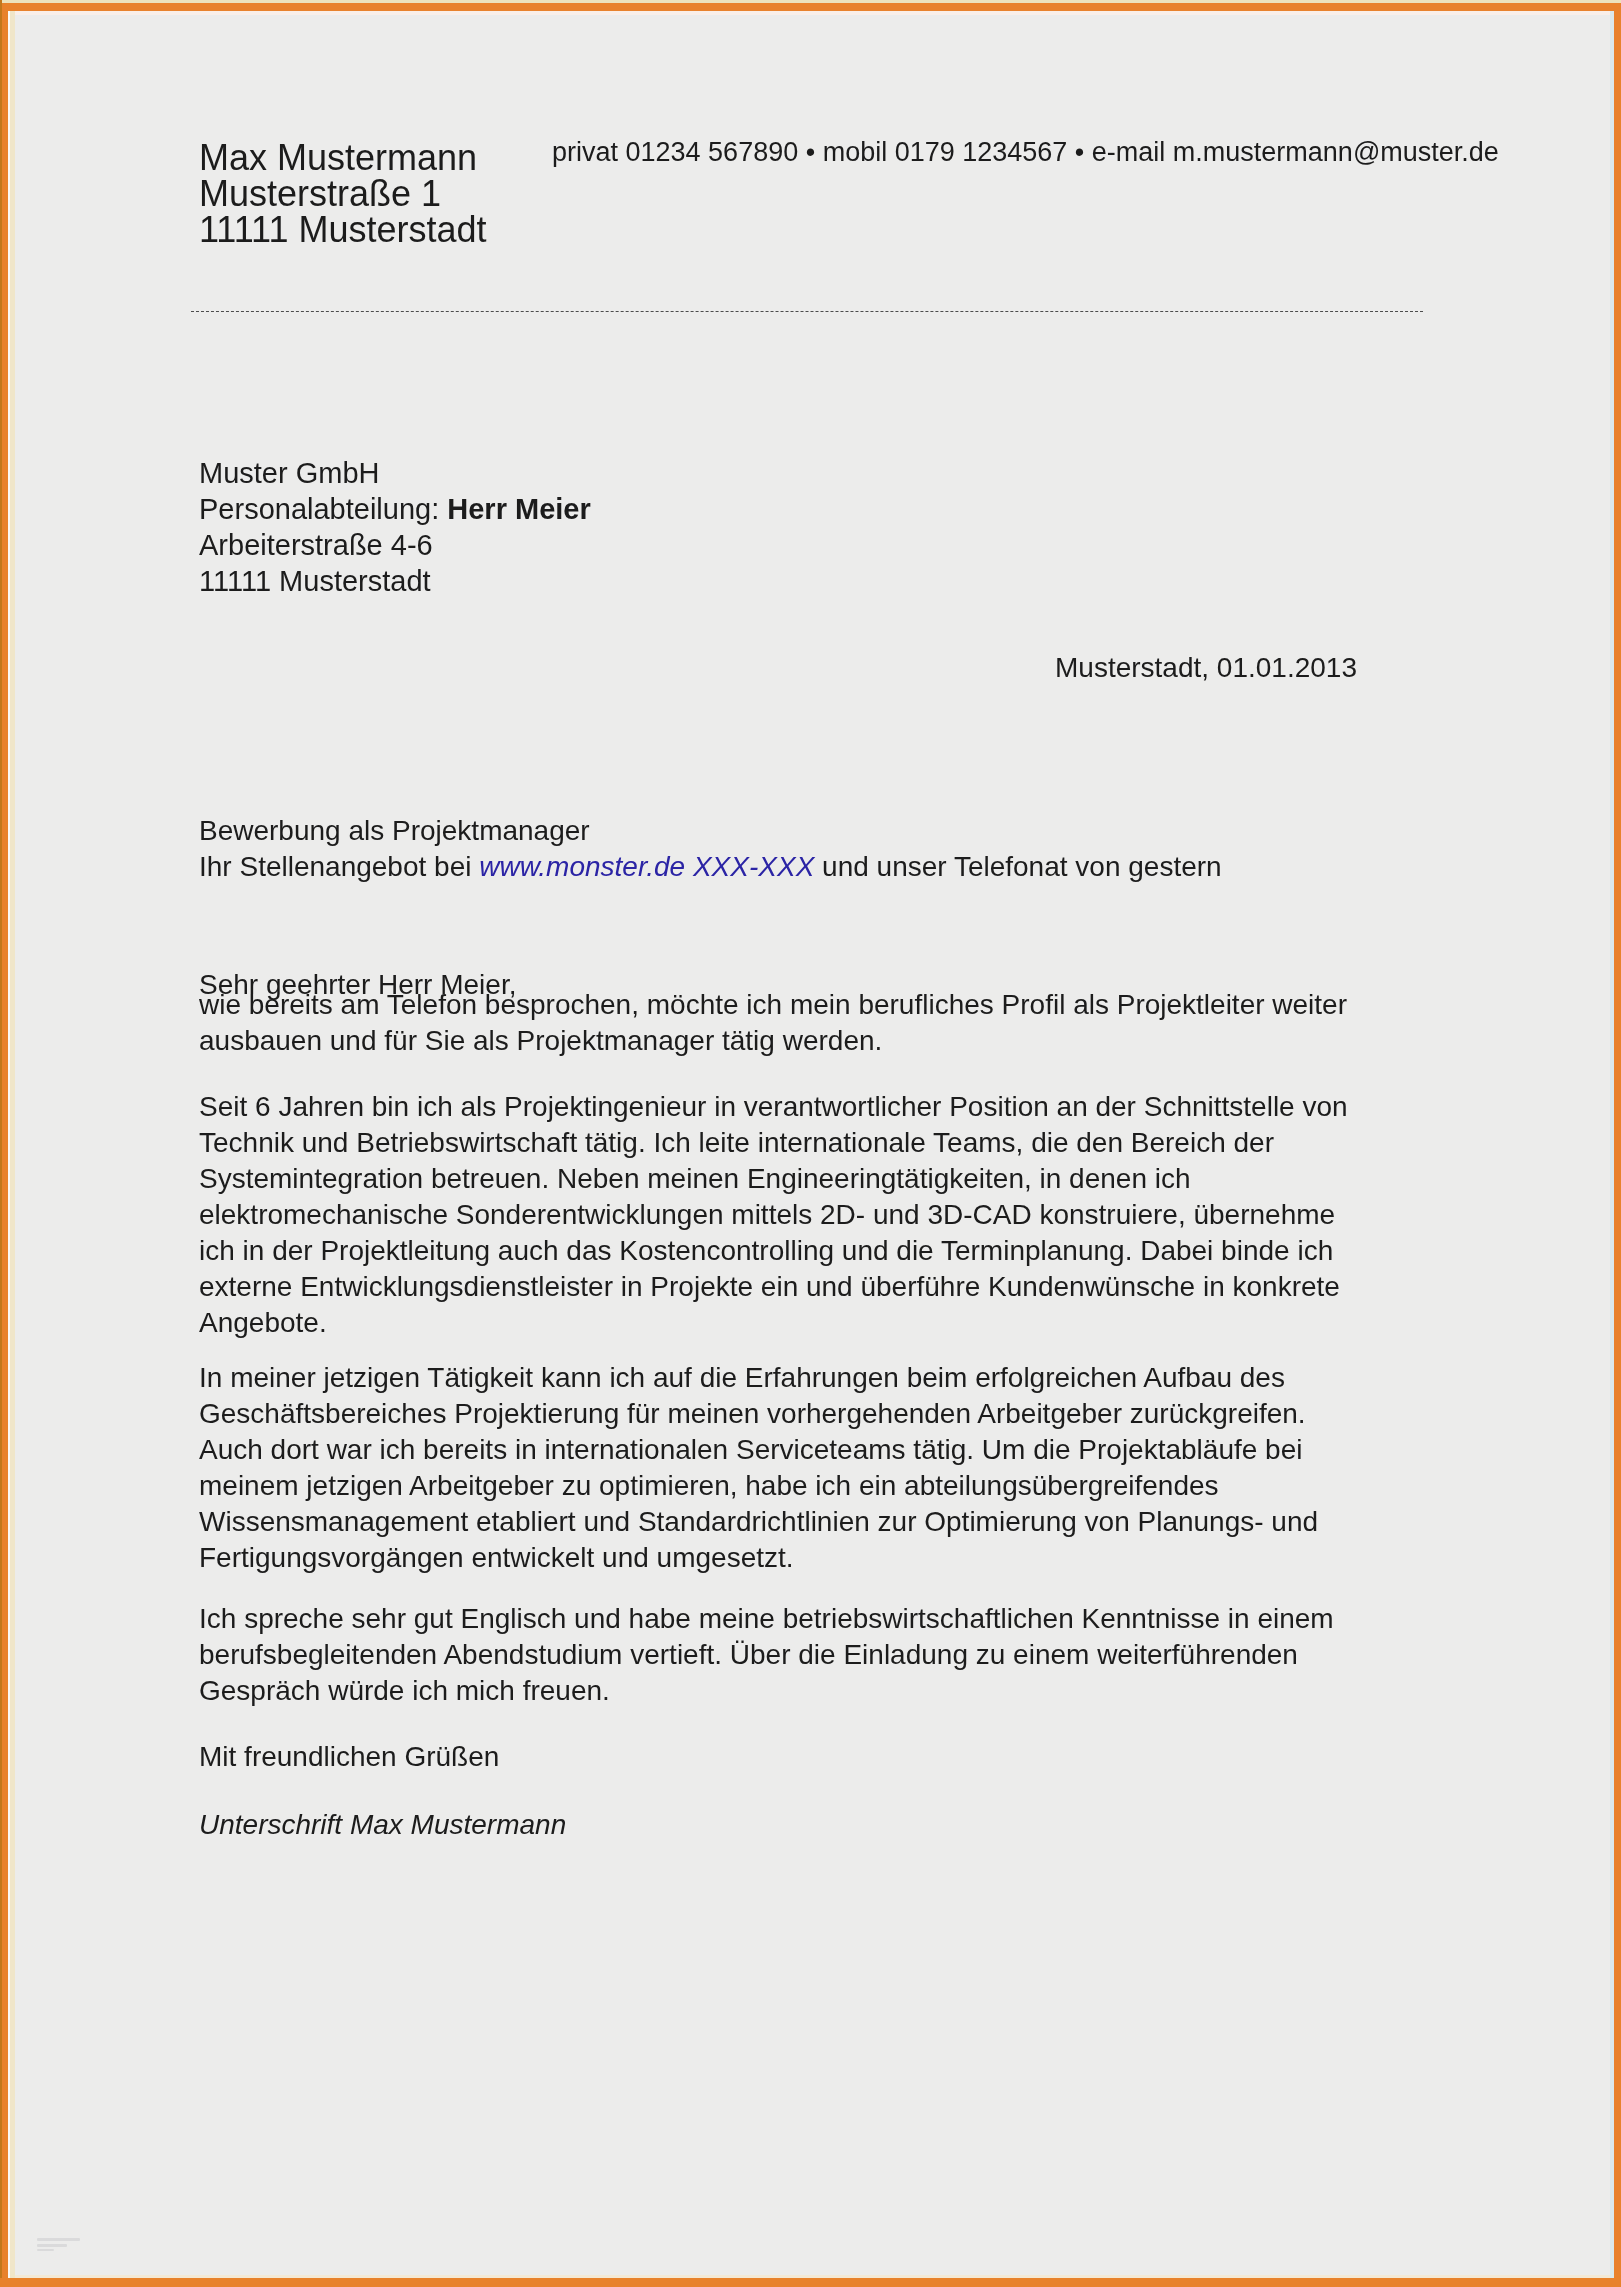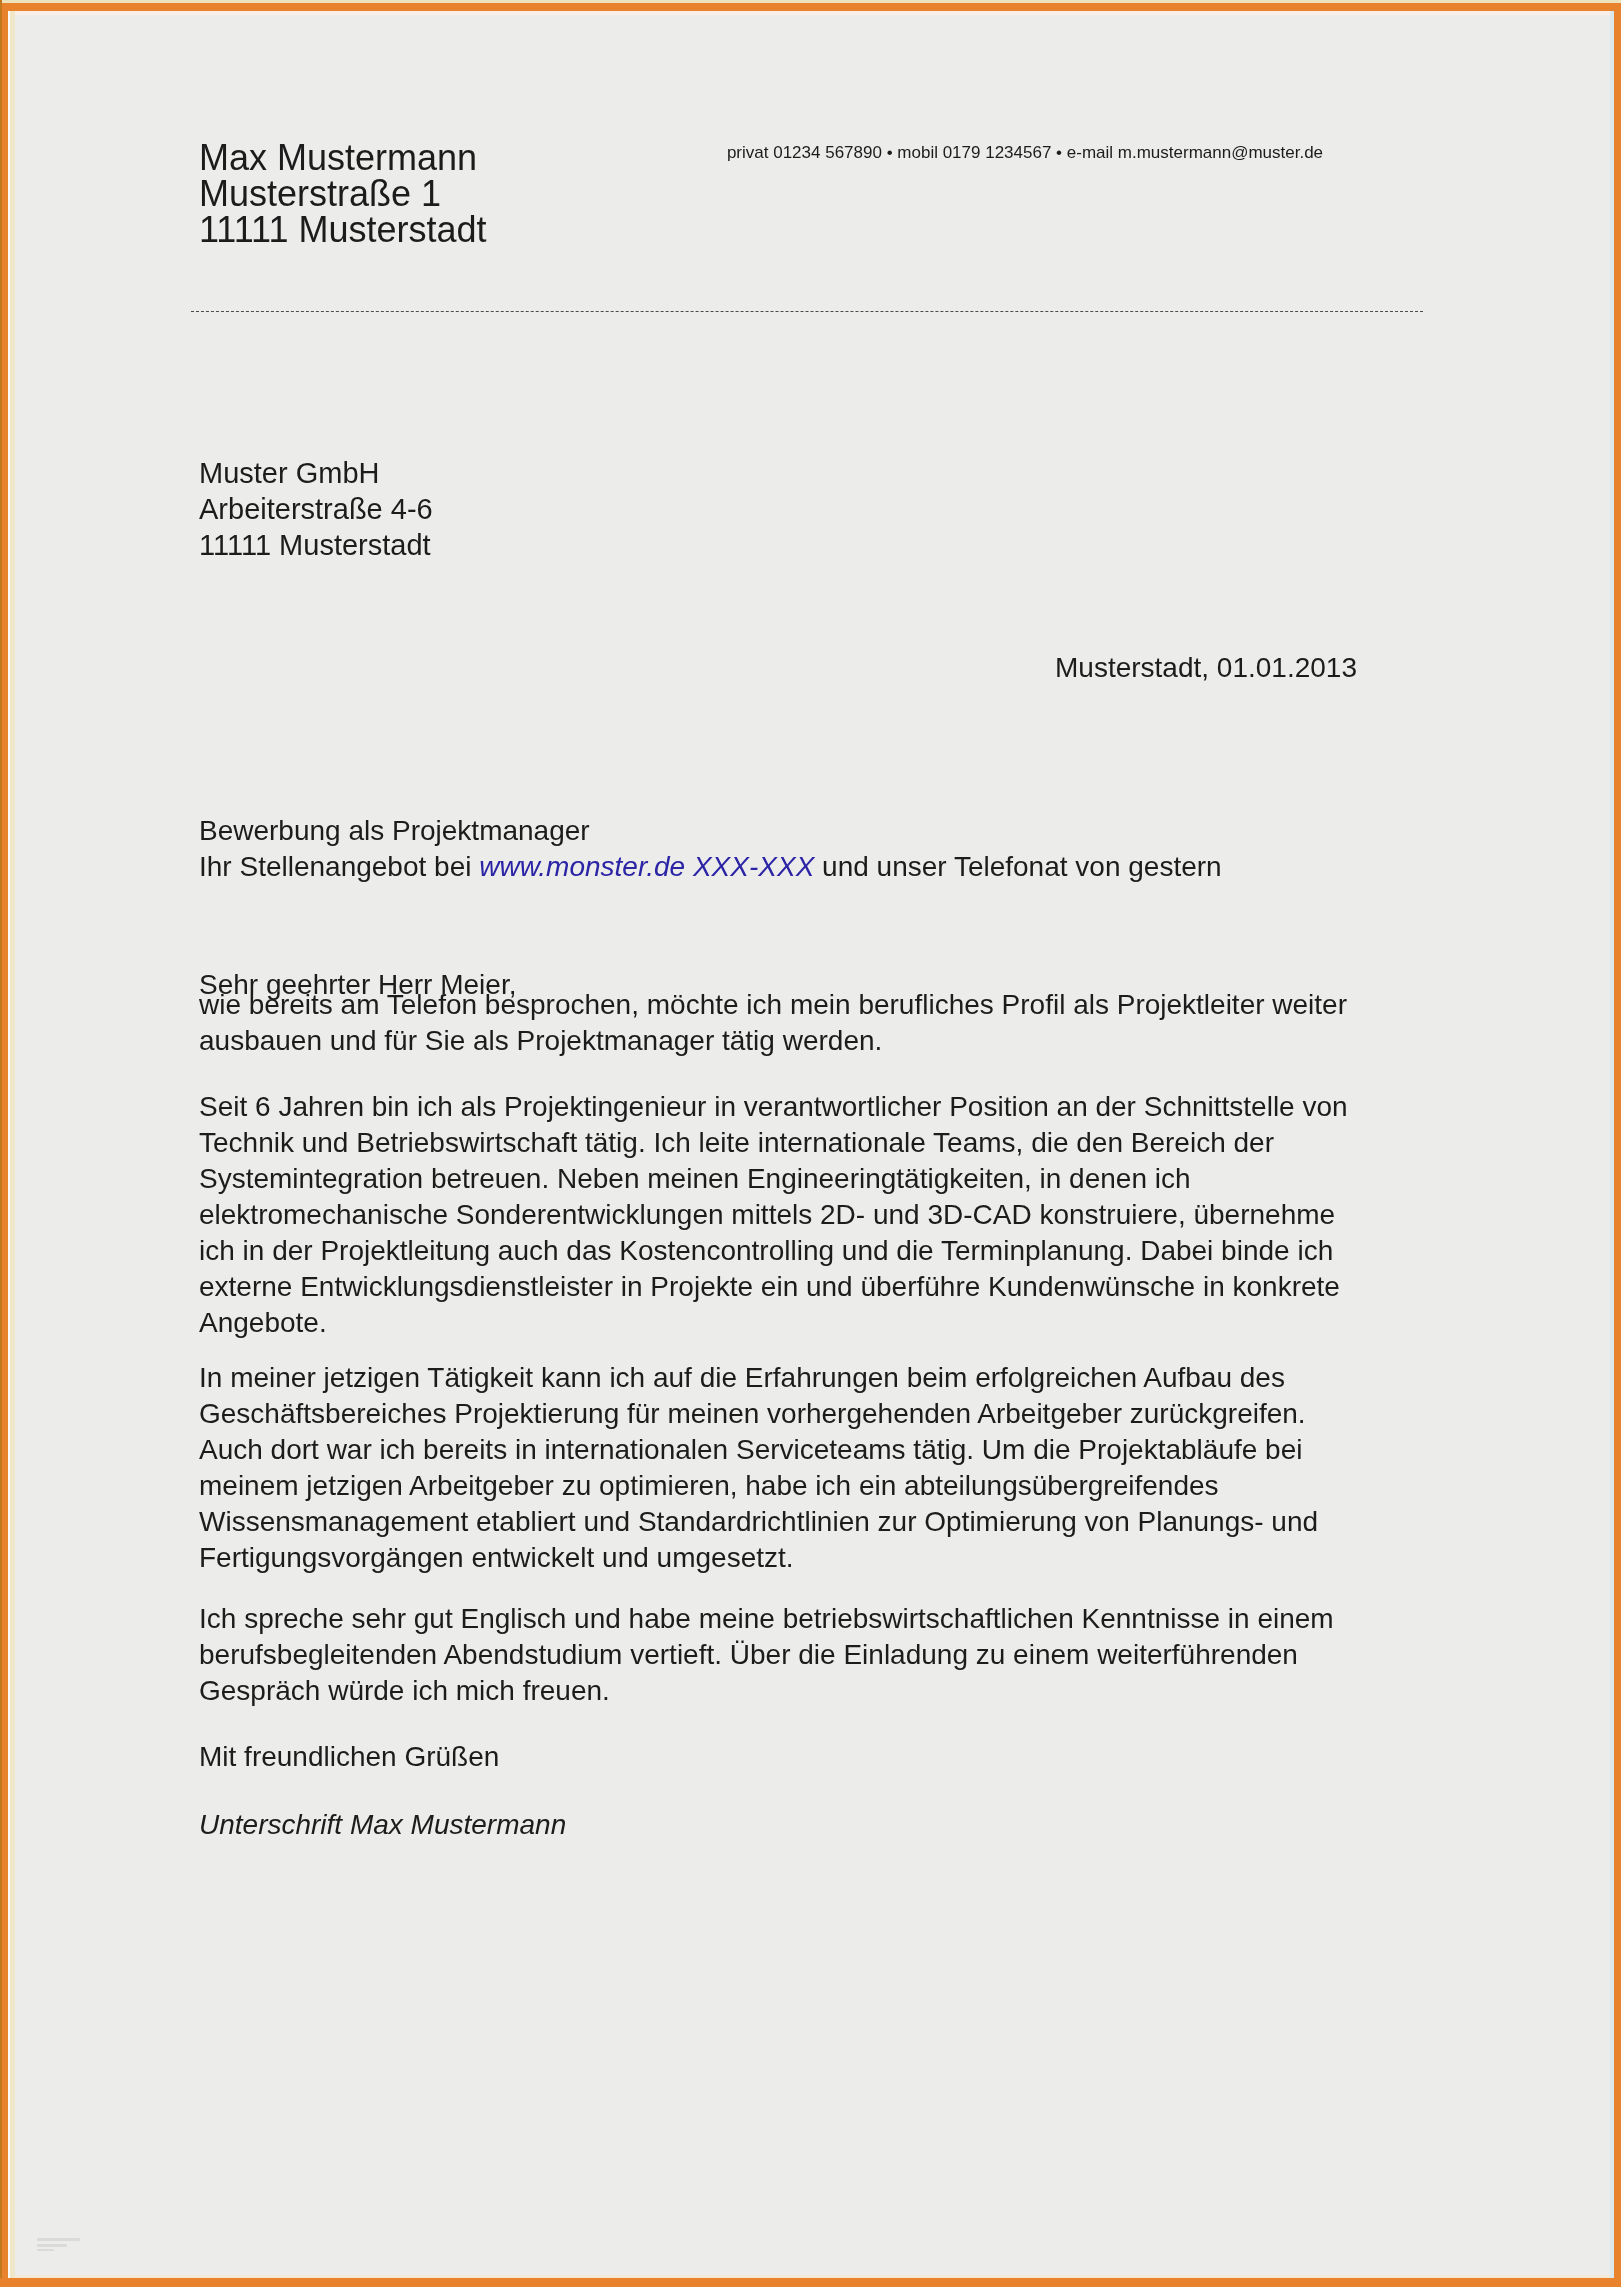--- a/index.html
+++ b/index.html
@@ -33,21 +33,21 @@
   .br1 { top: 2.9px; bottom: 0; right: 0; width: 6.8px; background: #e8822c; }
   .br2 { top: 10.7px; bottom: 8.7px; right: 6.8px; width: 3.9px; background: #dbe9eb; }
   .bb1 { bottom: 0; left: 0; right: 0; height: 8.7px; background: #e8822c; }
   .bb2 { bottom: 8.7px; left: 14.6px; right: 10.7px; height: 2.9px; background: #f3e9d6; }
 
   
   .block { position: absolute; left: 199px; width: 1388px; font-size: 28px; line-height: 36px; }
   .pre   { white-space: pre-line; }
 
   .sender-block    { top: 140px; font-size: 36px; }
-  .contact-line    { position: absolute; left: 540px; top: 138px; font-size: 17px; line-height: 29px; width: 970px; text-align: center; }
+  .contact-line    { position: absolute; left: 552px; top: 138px; font-size: 27px; line-height: 29px; width: 970px; }
   .separator       { position: absolute; left: 191px; top: 311px; width: 1232px; height: 0;
                      border-top: 1.9px dashed #4c4c4c; }
   .recipient-block { top: 455px; font-size: 29px; }
   .bold            { font-weight: bold; }
   .date-line       { position: absolute; left: 1055px; top: 650px; font-size: 28px; line-height: 36px; }
 
   .subject-block   { top: 813px; }
   .subject-title   { font-weight: normal; }
   .subject-link    { text-decoration: none; font-style: italic; }
   .salutation      { top: 919px; margin-top: 48px; }
@@ -86,20 +86,21 @@
     <div>Musterstraße 1</div>
     <div>11111 Musterstadt</div>
   </div>
 
   <div class="contact-line">privat 01234 567890 • mobil 0179 1234567 • e-mail m.mustermann@muster.de</div>
 
   <div class="separator"></div>
 
   <div class="block recipient-block">
     <div>Muster GmbH</div>
+    <div><span>Personalabteilung: </span><span class="bold">Herr Meier</span></div>
     <div>Arbeiterstraße 4-6</div>
     <div>11111 Musterstadt</div>
   </div>
 
   <div class="date-line">Musterstadt, 01.01.2013</div>
 
   <div class="block subject-block">
     <div class="subject-title">Bewerbung als Projektmanager</div>
     <div><span>Ihr Stellenangebot bei </span><a class="subject-link" href="#" style="color:#2b24a5">www.monster.de XXX-XXX</a><span> und unser Telefonat von gestern</span></div>
   </div>

